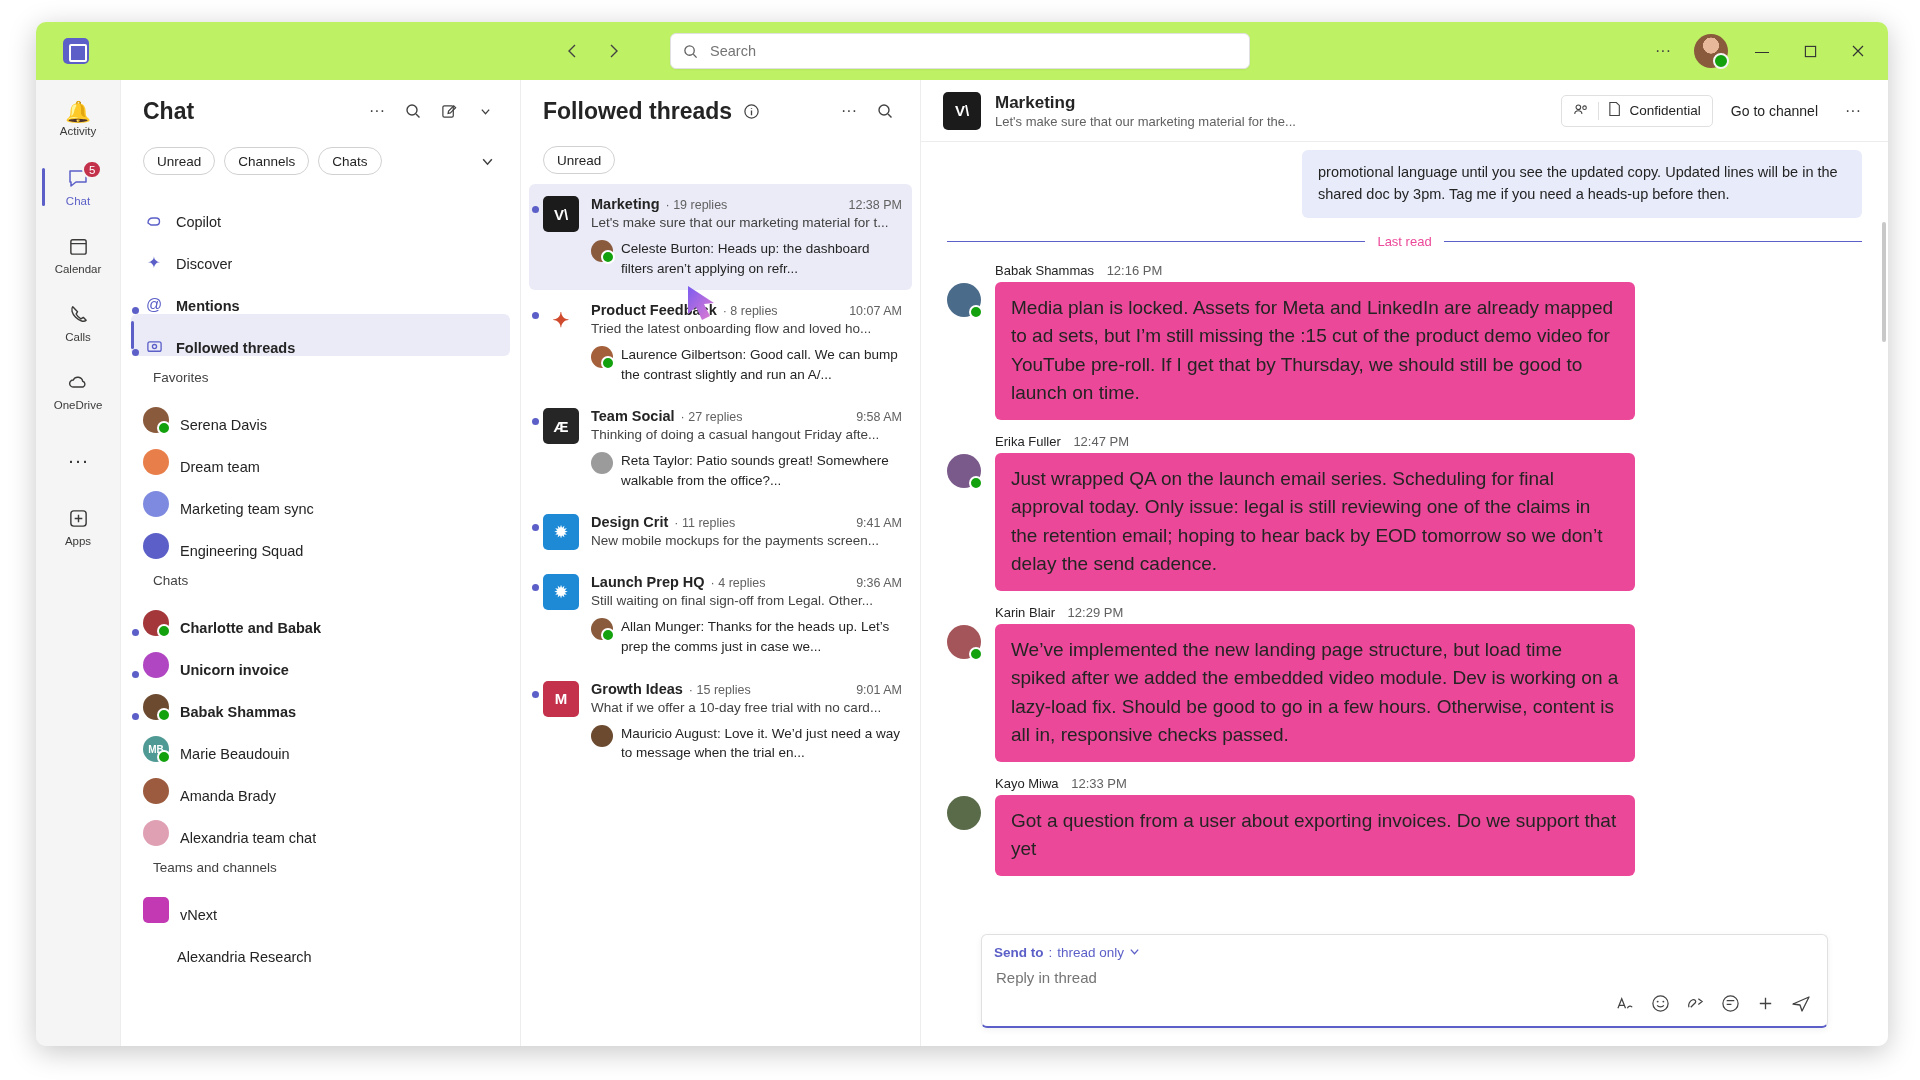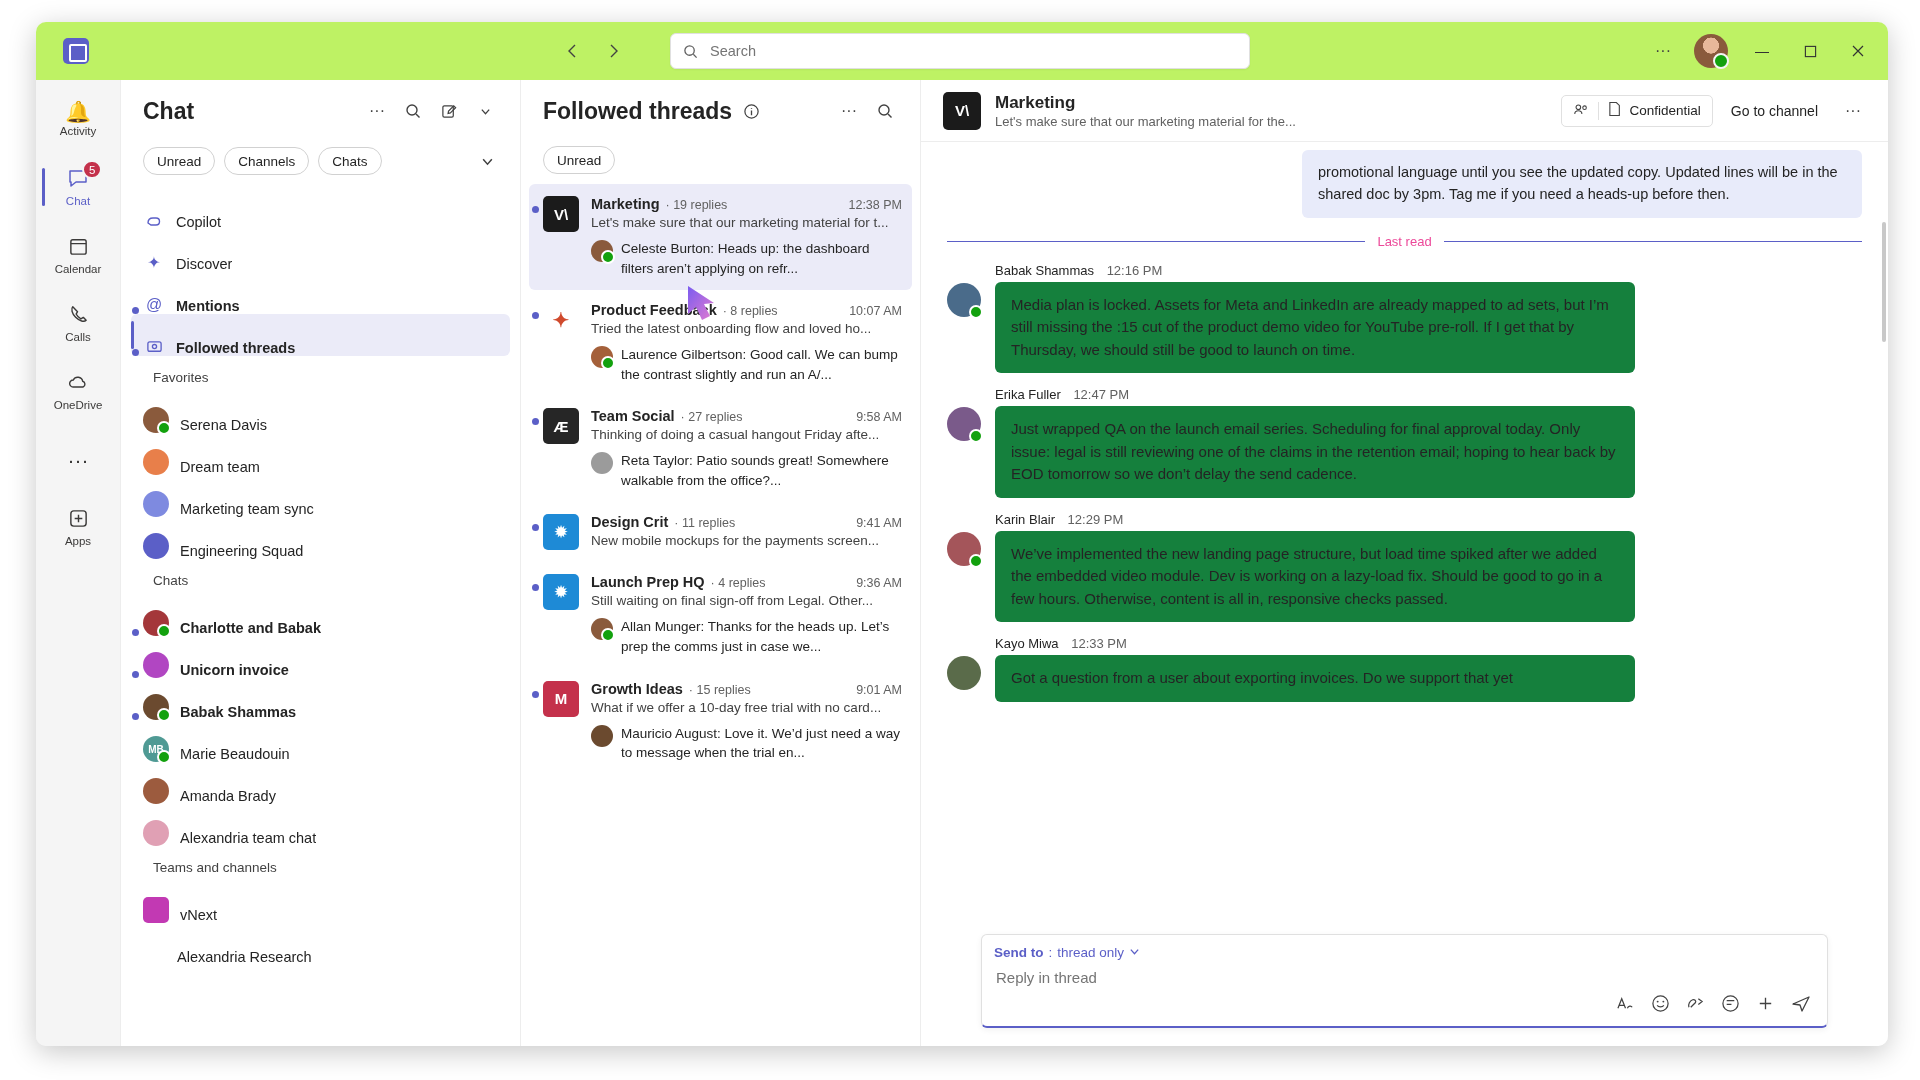--- a/index.html
+++ b/index.html
@@ -445,24 +445,24 @@
     display: flex;
     gap: 14px;
     margin-bottom: 14px;
   }
   .msg .av { width: 34px; height: 34px; flex: 0 0 34px; margin-top: 20px; }
   .msg-main { flex: 1; min-width: 0; }
   .msg-meta { font-size: 13px; color: #424242; margin-bottom: 4px; }
   .msg-meta .mname { font-weight: normal; color: #242424; }
   .msg-meta .mtime { margin-left: 9px; color: #616161; }
   .msg-bubble {
-    background: #15803d;
+    background: #ec4899;
     border-radius: 6px;
     padding: 12px 16px;
-    font-size: 15px;
+    font-size: 19px;
     color: #242424;
     line-height: 1.5;
     max-width: 640px;
   }
 
   .composer-wrap {
     position: absolute;
     left: 60px; right: 60px; bottom: 18px;
   }
   .composer {

